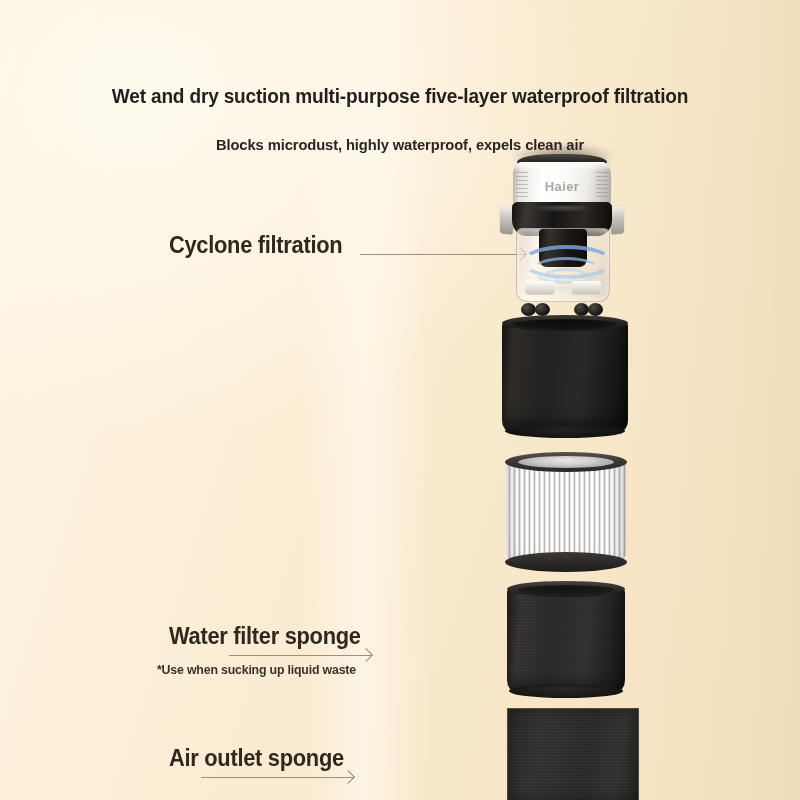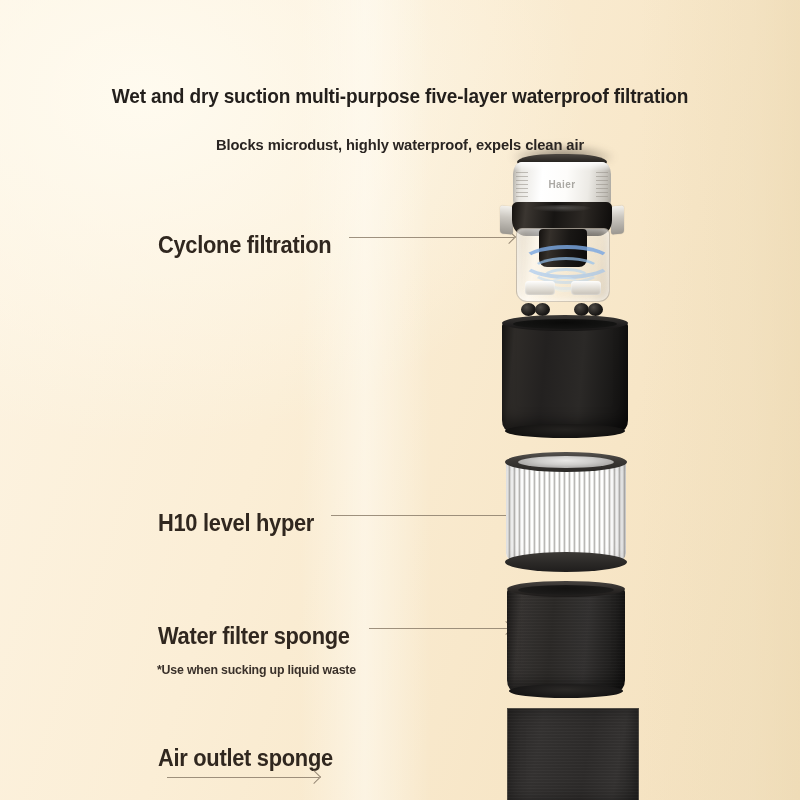--- a/index.html
+++ b/index.html
@@ -57,23 +57,23 @@
     font-weight: 700;
     letter-spacing: -0.1px;
     color: #2a2522;
     white-space: nowrap;
     transform: scaleX(0.95);
   }
 
   
   .callout {
     position: absolute;
-    left: 158px;
+    left: 169px;
     display: flex;
-    align-items: flex-start;
+    align-items: flex-end;
     white-space: nowrap;
   }
   .callout-text {
     color: #30271f;
     font-weight: 700;
     letter-spacing: -0.3px;
     transform: scaleX(0.95);
     transform-origin: left center;
   }
   .callout.size-lg .callout-text { font-size: 23px; }
@@ -161,21 +161,21 @@
     width: 12px; height: 26px;
     background: repeating-linear-gradient(180deg, rgba(150,145,137,0.55) 0px, rgba(150,145,137,0.55) 1px, rgba(255,255,255,0) 1px, rgba(255,255,255,0) 4px);
   }
   .vac-vent.left  { left: 3px; }
   .vac-vent.right { right: 3px; }
 
   .vac-logo {
     position: absolute;
     left: 0; right: 0; top: 17px;
     text-align: center;
-    font-size: 10px;
+    font-size: 13px;
     font-weight: 700;
     letter-spacing: 0.4px;
     color: rgba(120,116,110,0.62);
     font-family: "Liberation Sans", sans-serif;
   }
 
   .vac-black {
     position: absolute;
     left: 13px; top: 52px;
     width: 100px; height: 34px;
@@ -357,29 +357,22 @@
 
   <div class="callout size-lg" style="top:232px;">
     <span class="callout-text">Cyclone filtration</span>
     <span class="leader" style="width:165px;">
       <span class="rule"></span>
       <span class="head"></span>
     </span>
   </div>
 
 
-  <div class="callout size-lg" style="top:510px;">
-    <span class="callout-text">H10 level hyper</span>
-    <span class="leader" style="width:182px;">
-      <span class="rule"></span>
-      <span class="head"></span>
-    </span>
-  </div>
-
-  <div class="callout size-lg" style="top:623px;">
+
+  <div class="callout size-lg" style="top:623px;flex-direction:column;">
     <span class="callout-text">Water filter sponge</span>
     <span class="leader" style="width:142px;">
       <span class="rule"></span>
       <span class="head"></span>
     </span>
   </div>
 
   <div class="subnote" style="top:662px;">*Use when sucking up liquid waste</div>
 
   <div class="callout size-lg" style="top:745px;flex-direction:column;">

